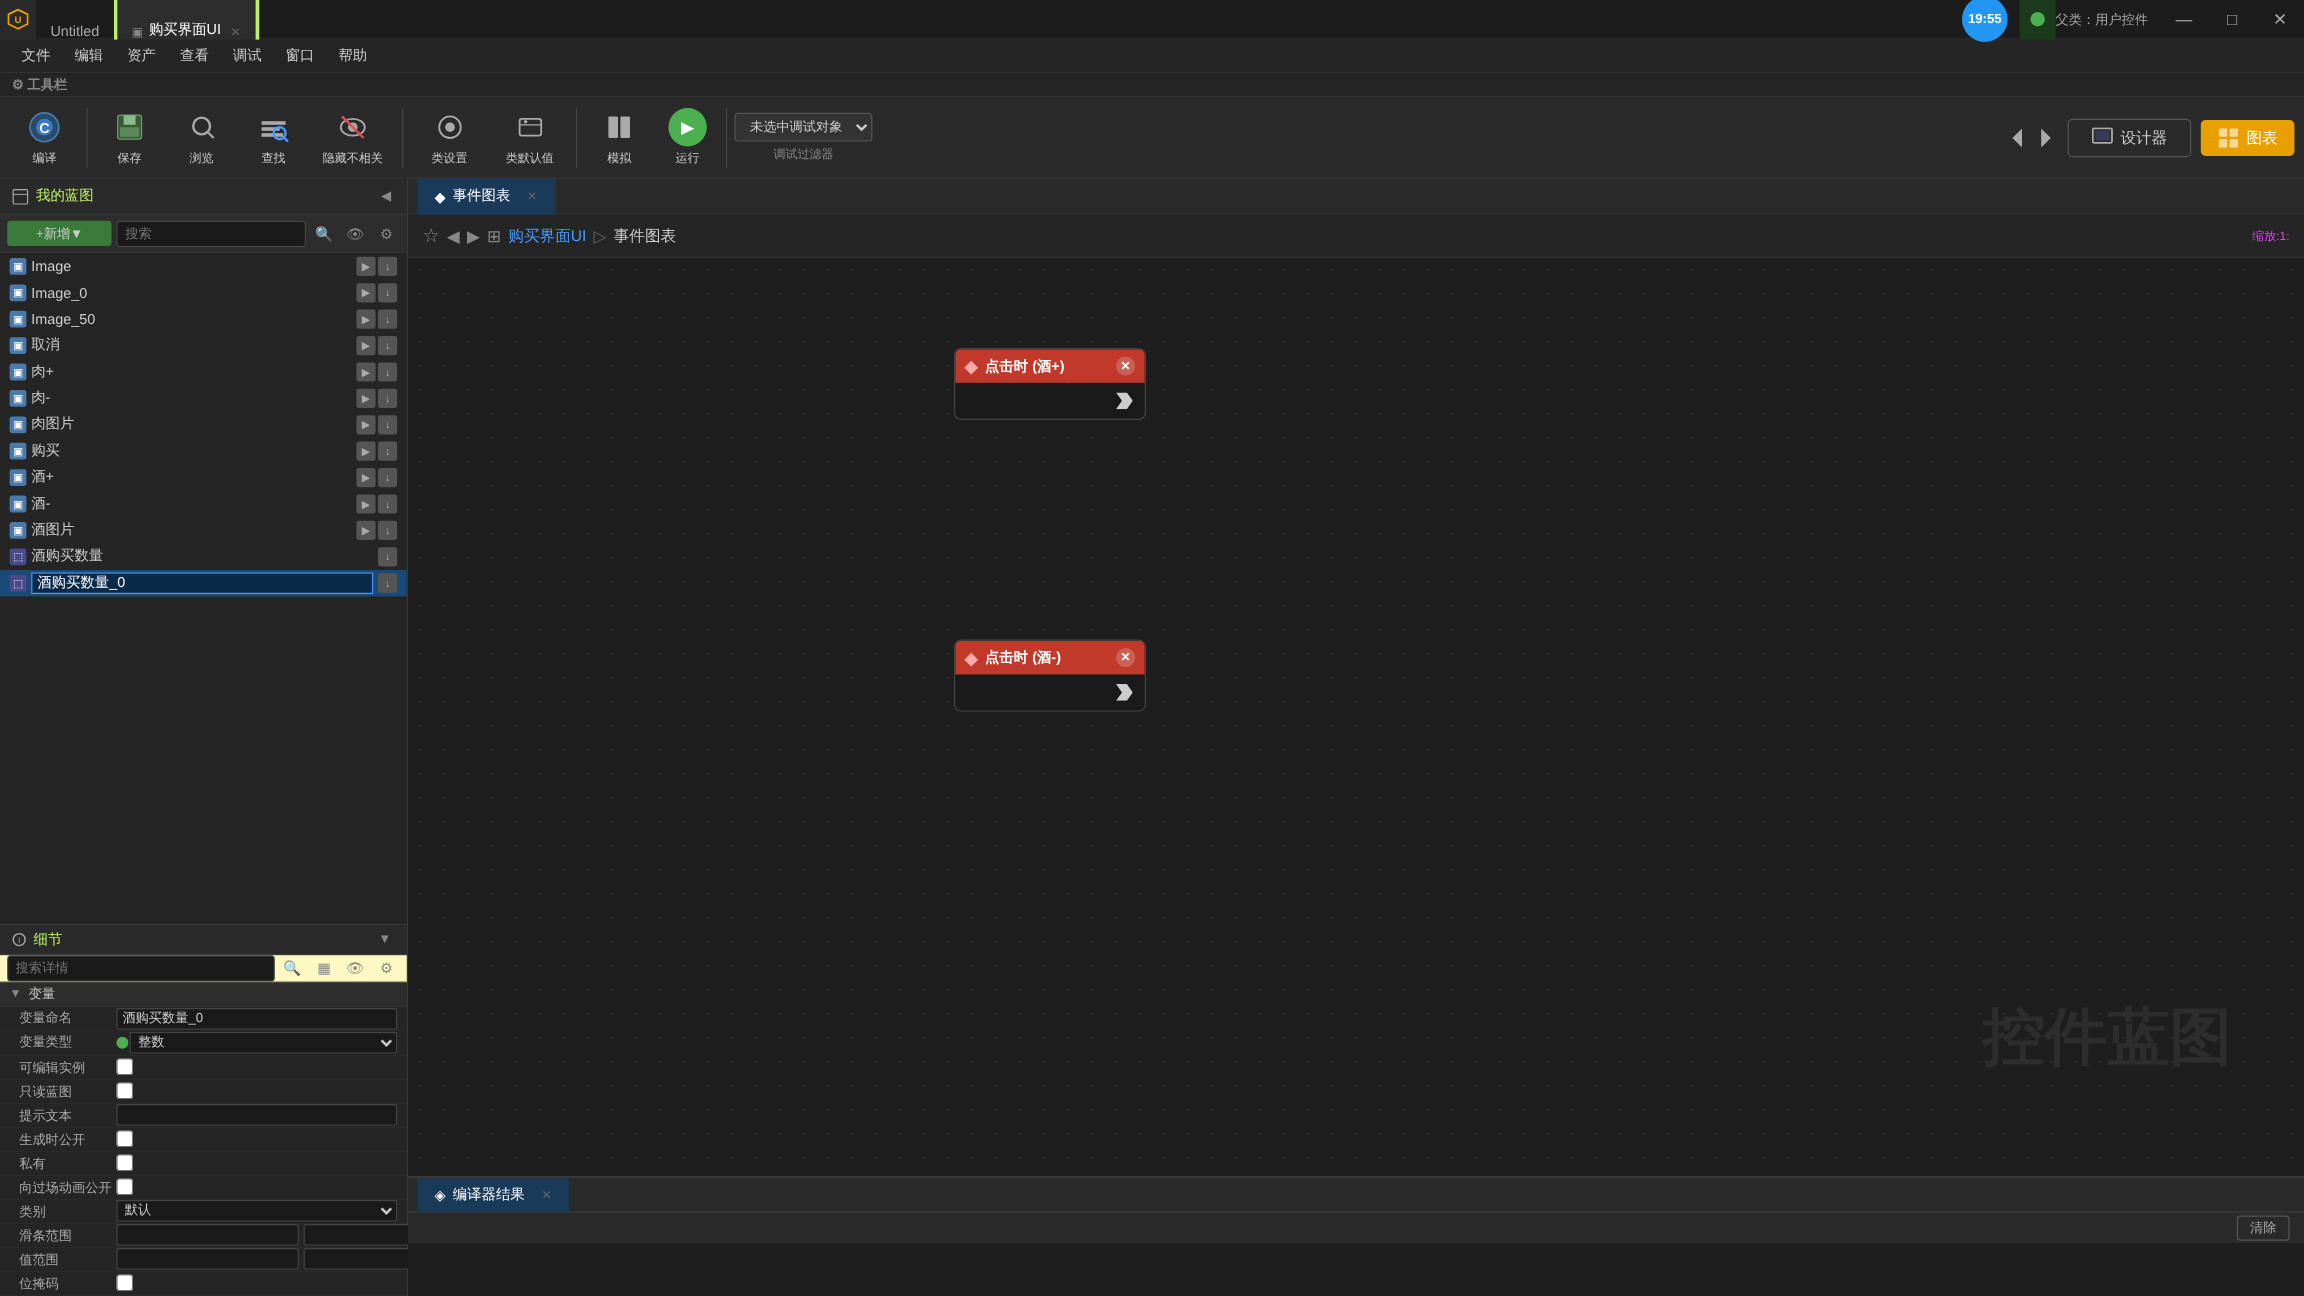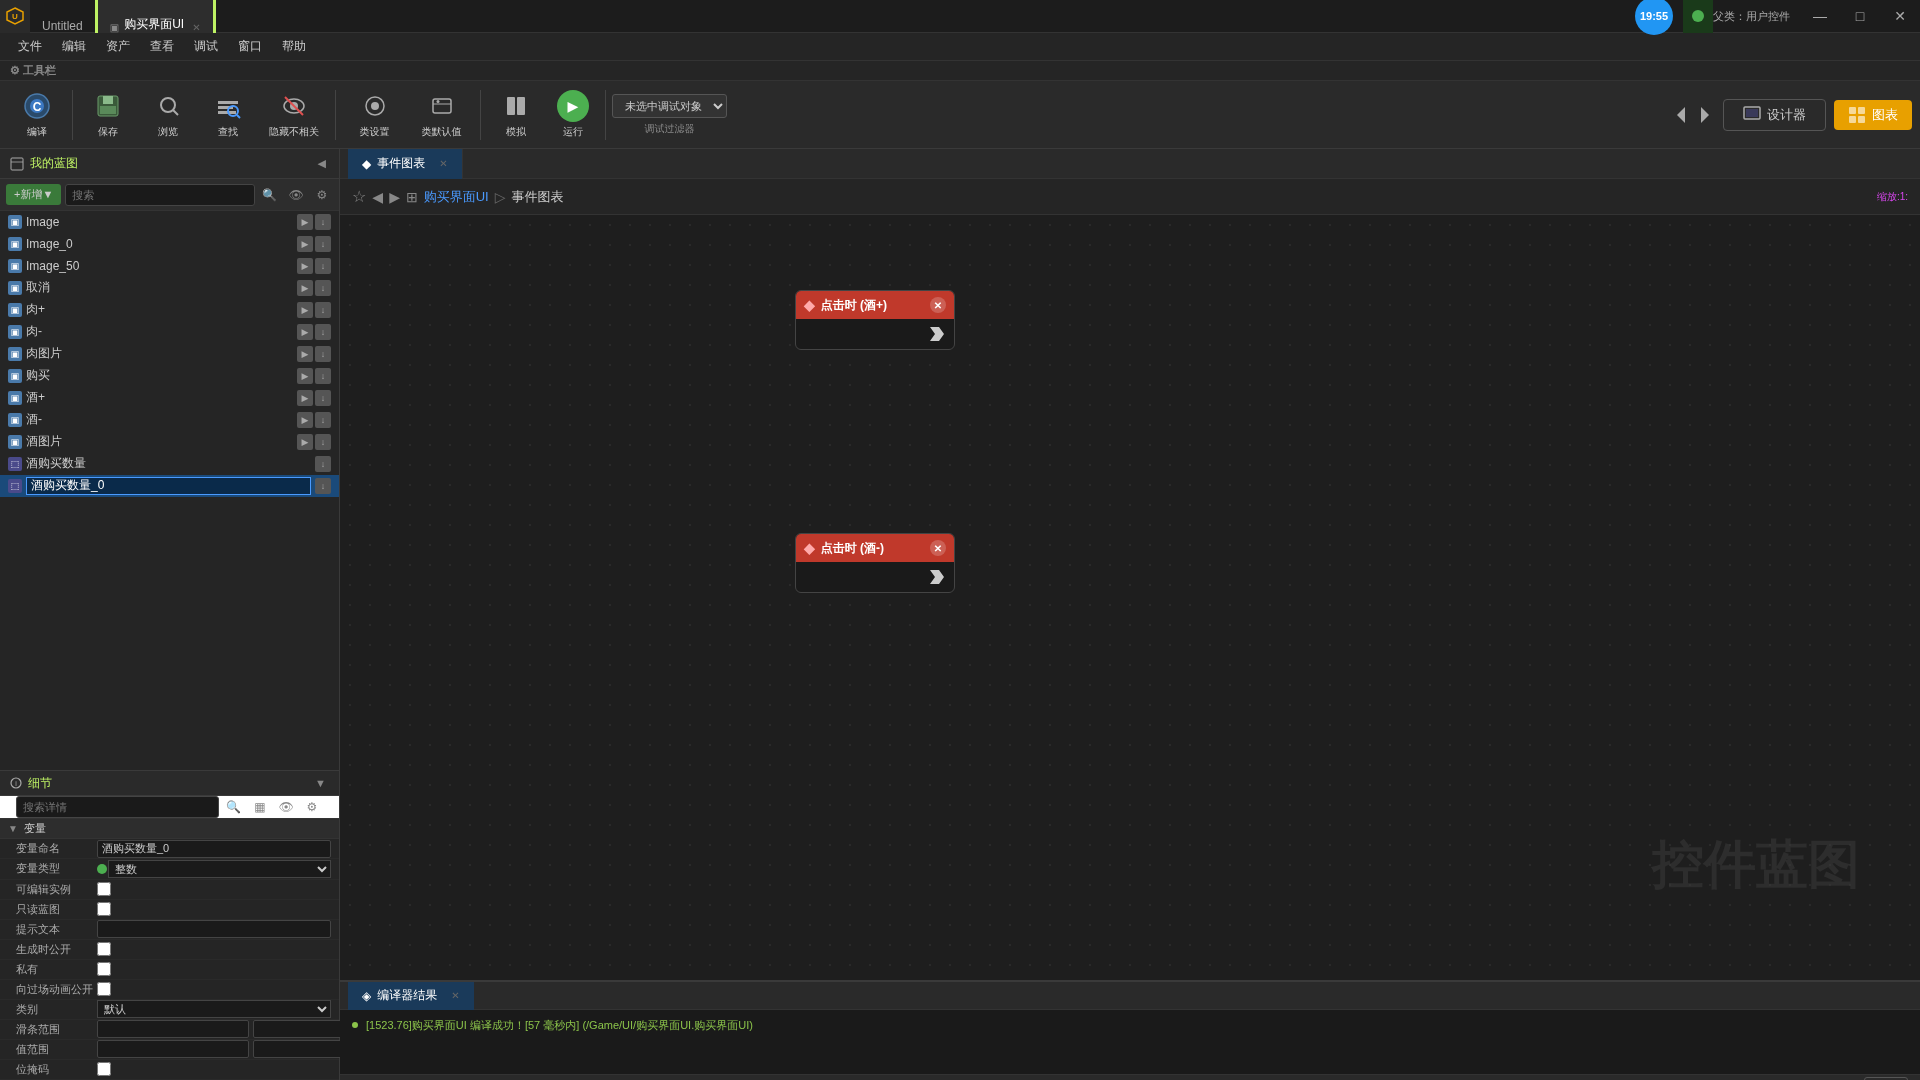--- a/index.html
+++ b/index.html
@@ -259,21 +259,21 @@
       display: flex;
       align-items: center;
       padding: 0 6px;
       gap: 4px;
       border-bottom: 1px solid #333;
     }
     .new-btn {
       background: #3a7a3a;
       border: none;
       color: #ccc;
-      padding: 3px 8px;
+      padding: 3px 24px;
       border-radius: 3px;
       cursor: pointer;
       font-size: 11px;
       display: flex; align-items: center; gap: 3px;
     }
     .search-box {
       flex: 1;
       height: 22px;
       background: #1a1a1a;
       border: 1px solid #444;
@@ -355,24 +355,24 @@
     #details-panel {
       flex-shrink: 0;
       height: 330px;
       background: #252525;
       border-top: 1px solid #3a3a3a;
       display: flex;
       flex-direction: column;
     }
     .details-search {
       height: 28px;
-      background: #ffffff;
-      display: flex;
-      align-items: center;
-      padding: 0 16px;
+      background: #fef9c3;
+      display: flex;
+      align-items: center;
+      padding: 0 6px;
       gap: 4px;
       border-bottom: 1px solid #333;
     }
     .section-header {
       height: 24px;
       background: #2d2d2d;
       display: flex;
       align-items: center;
       padding: 0 8px;
       cursor: pointer;
@@ -1112,26 +1112,20 @@
       </div>
 
       <div id="bottom-panel">
         <div id="bottom-tabbar">
           <div class="bottom-tab active">
             <span>◈</span>
             <span>编译器结果</span>
             <span style="margin-left:8px;color:#666;font-size:10px;">✕</span>
           </div>
         </div>
-        <div id="log-area">
-          <div class="log-entry">
-            <div class="log-dot"></div>
-            <span>[1523.76]购买界面UI 编译成功！[57 毫秒内] (/Game/UI/购买界面UI.购买界面UI)</span>
-          </div>
-        </div>
         <div class="bottom-status">
           <button class="clear-btn">清除</button>
         </div>
       </div>
 
     </div>
   </div>
 </div>
 
 </body></html>

